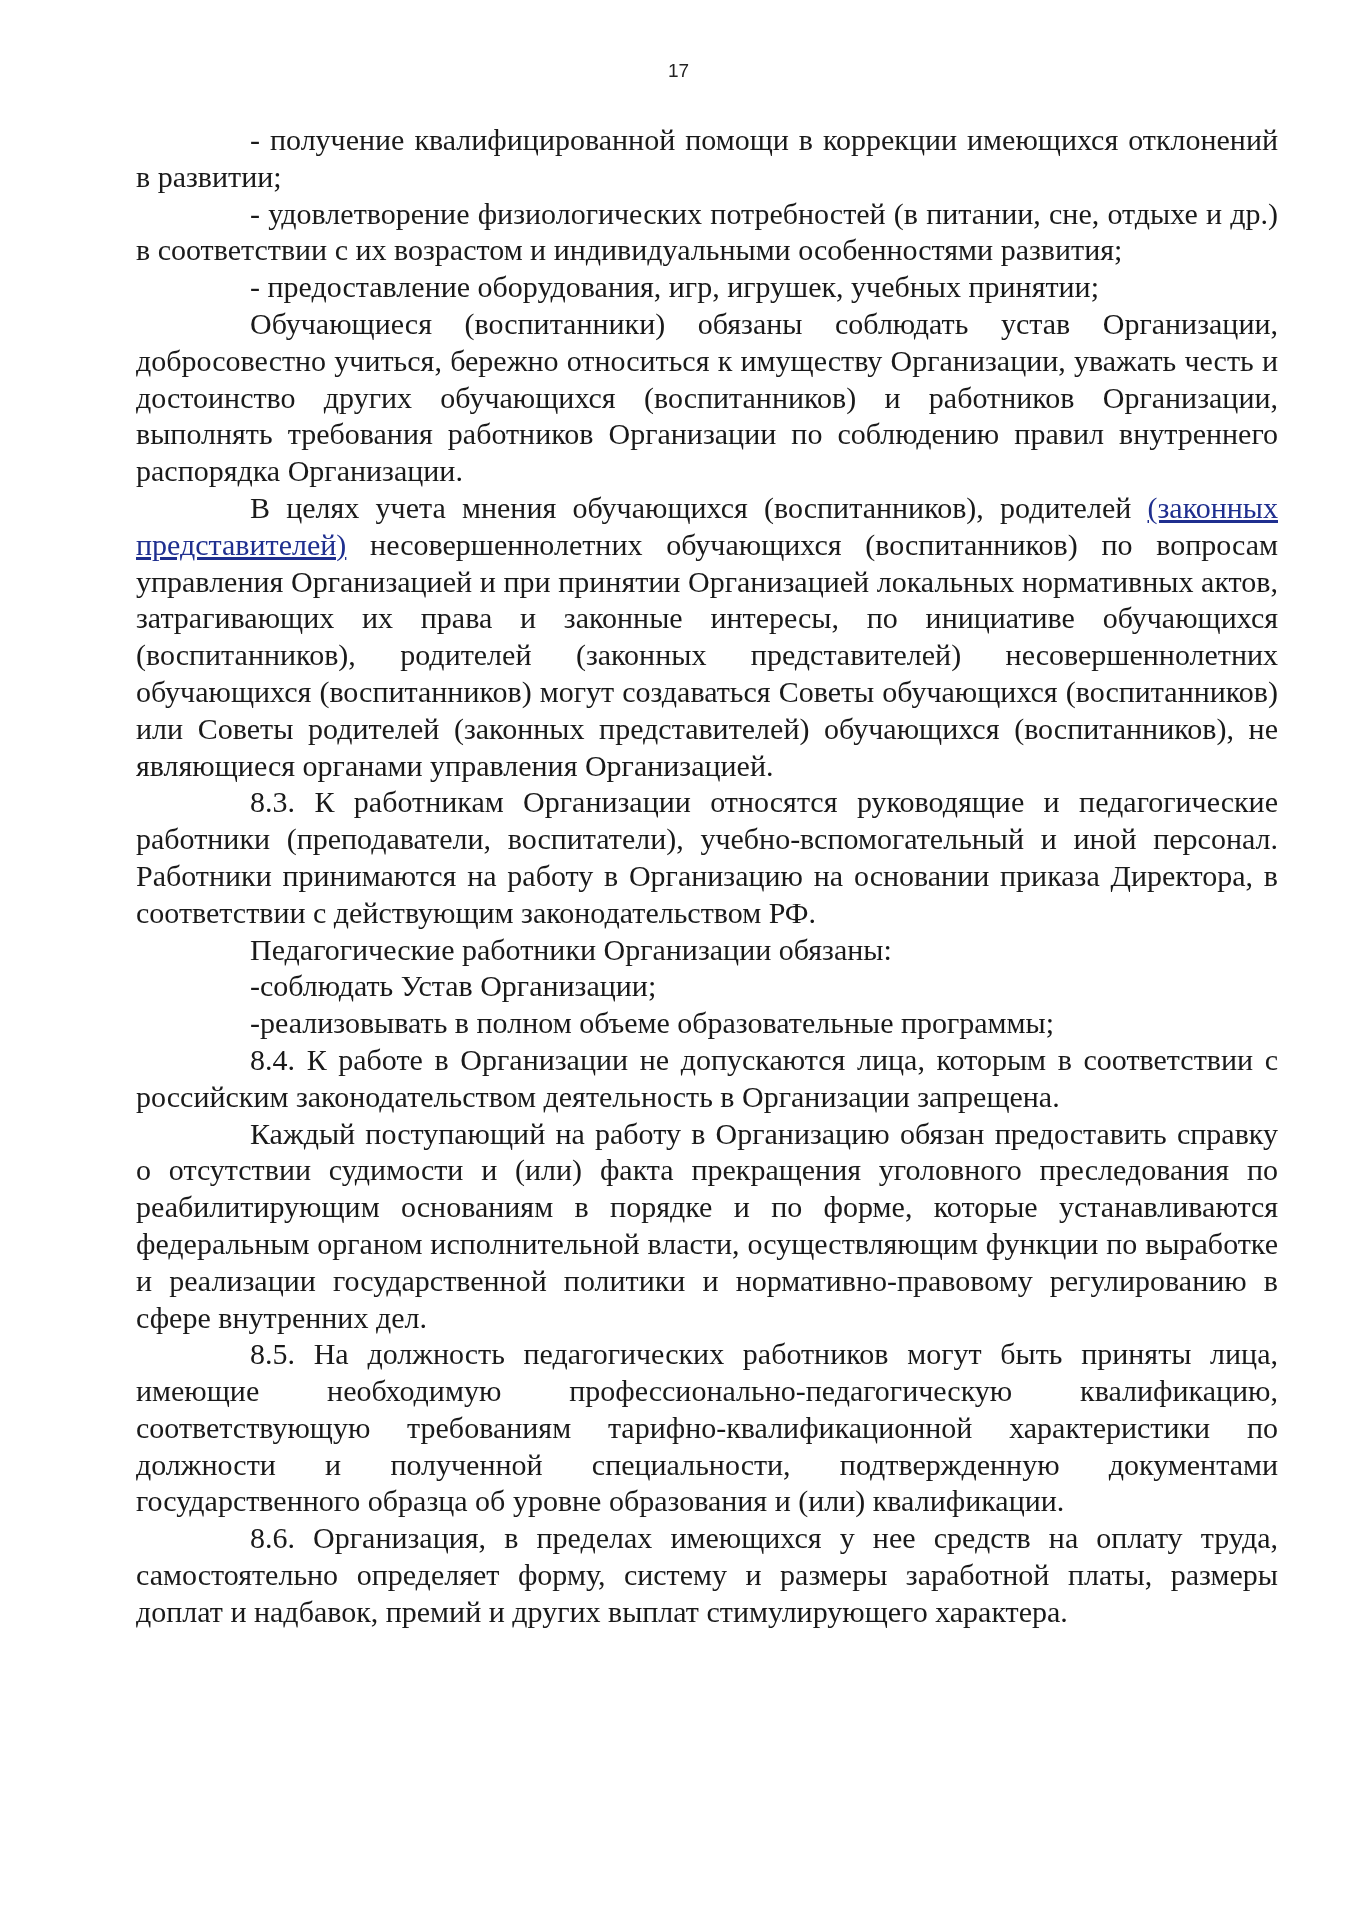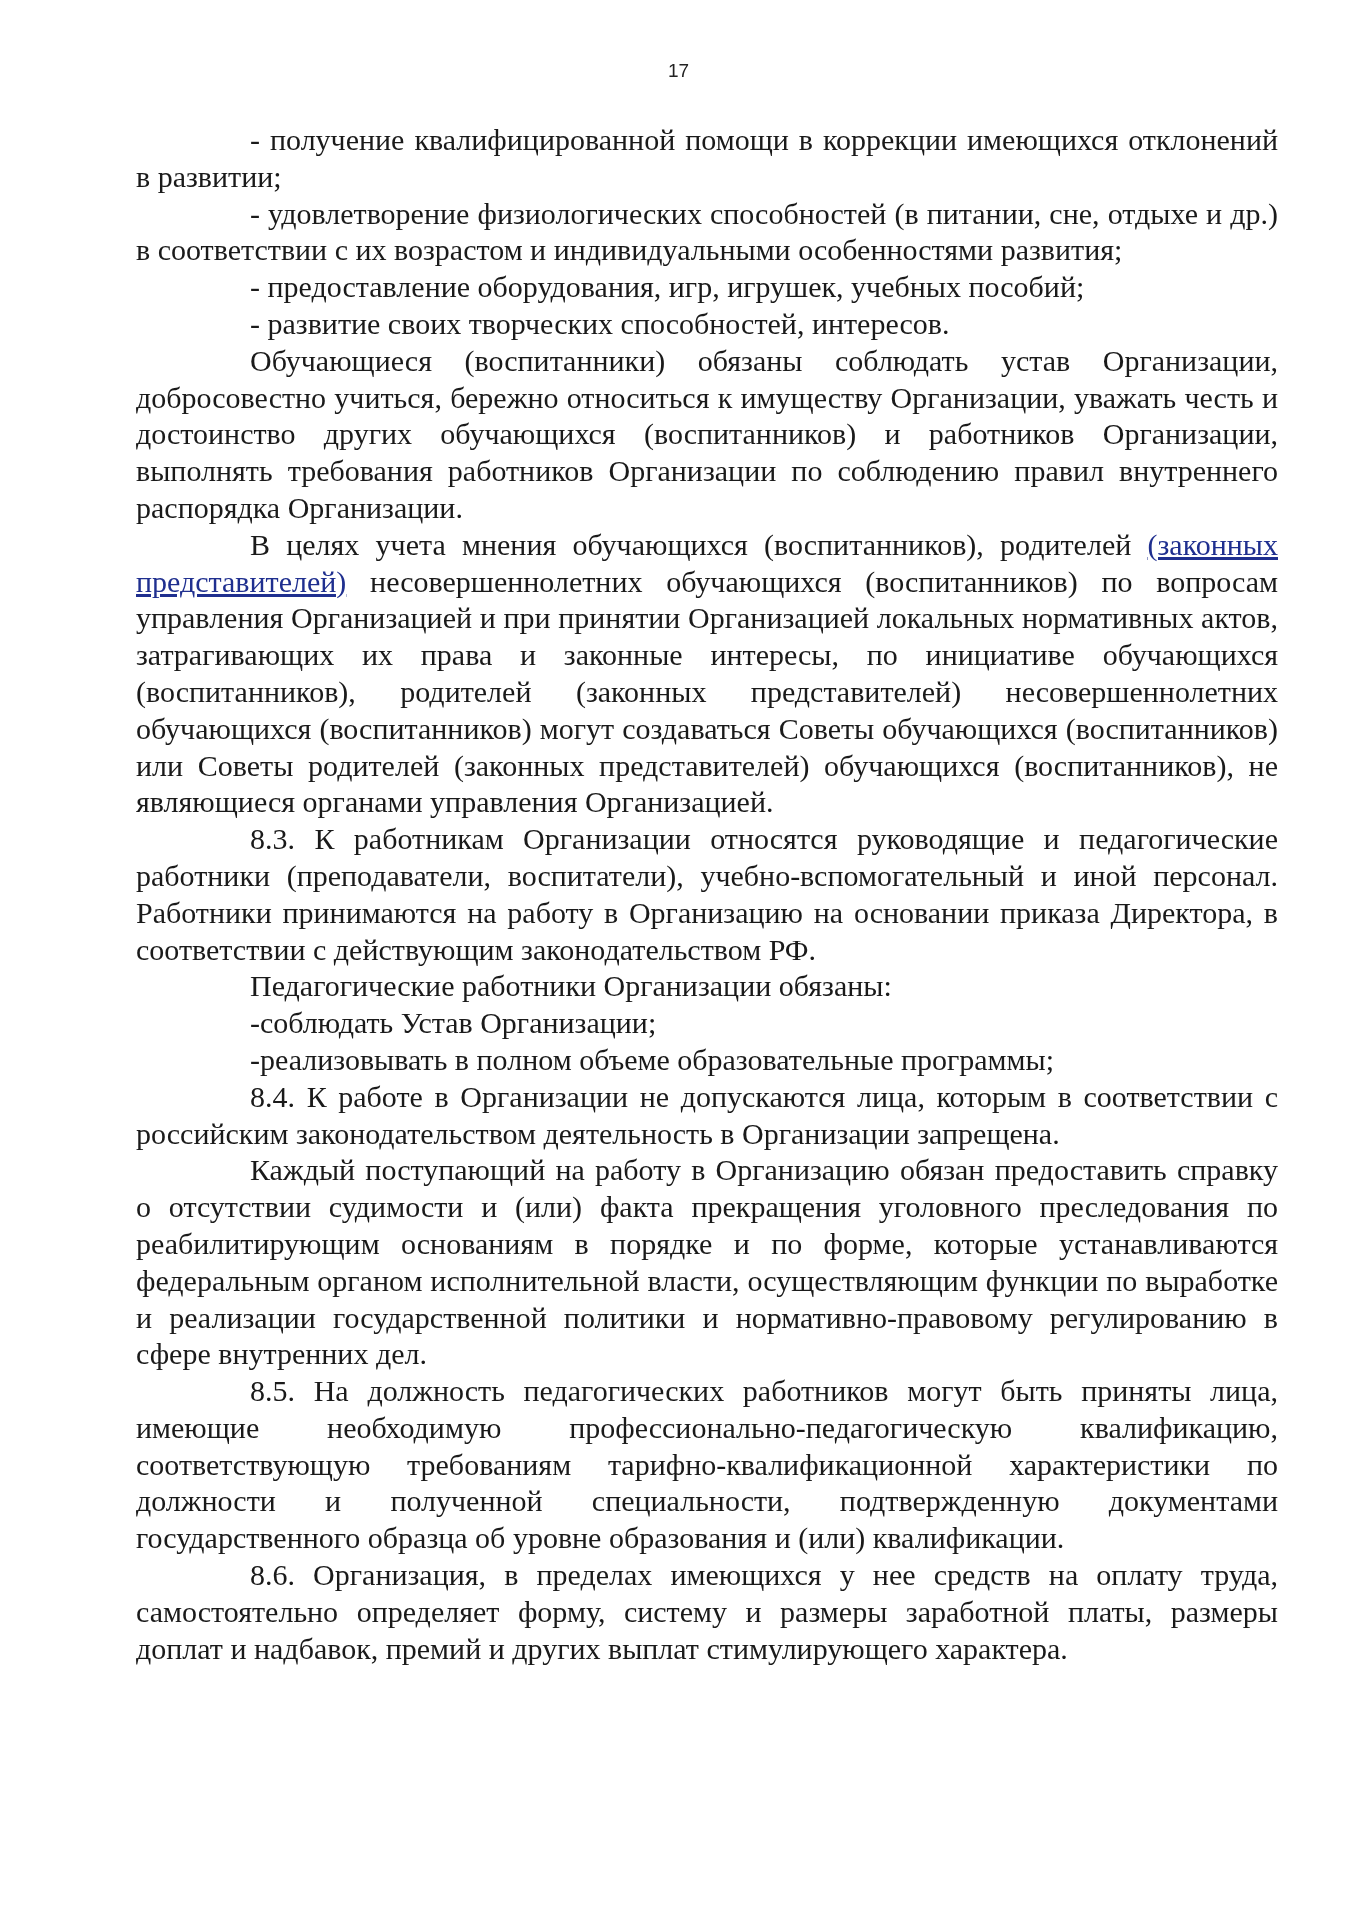--- a/index.html
+++ b/index.html
@@ -16,23 +16,22 @@
   .content p { margin: 0; text-indent: 114px; }
   .link { color: #1f2f8f; text-decoration: underline; }
 </style>
 </head>
 <body>
 
 <div class="page-number">17</div>
 
 <div class="content">
   <p>- получение квалифицированной помощи в коррекции имеющихся отклонений в развитии;</p>
-  <p>- удовлетворение физиологических способностей (в питании, сне, отдыхе и др.) в соответствии с их возрастом и индивидуальными особенностями развития;</p>
-  <p>- предоставление оборудования, игр, игрушек, учебных пособий;</p>
-  <p>- развитие своих творческих способностей, интересов.</p>
+  <p>- удовлетворение физиологических потребностей (в питании, сне, отдыхе и др.) в соответствии с их возрастом и индивидуальными особенностями развития;</p>
+  <p>- предоставление оборудования, игр, игрушек, учебных принятии;</p>
   <p>Обучающиеся (воспитанники) обязаны соблюдать устав Организации, добросовестно учиться, бережно относиться к имуществу Организации, уважать честь и достоинство других обучающихся (воспитанников) и работников Организации, выполнять требования работников Организации по соблюдению правил внутреннего распорядка Организации.</p>
   <p><span>В целях учета мнения обучающихся (воспитанников), родителей </span><span class="link" style="color: rgb(31, 47, 143);">(законных представителей)</span><span> несовершеннолетних обучающихся (воспитанников) по вопросам управления Организацией и при принятии Организацией локальных нормативных актов, затрагивающих их права и законные интересы, по инициативе обучающихся (воспитанников), родителей (законных представителей) несовершеннолетних обучающихся (воспитанников) могут создаваться Советы обучающихся (воспитанников) или Советы родителей (законных представителей) обучающихся (воспитанников), не являющиеся органами управления Организацией.</span></p>
   <p>8.3. К работникам Организации относятся руководящие и педагогические работники (преподаватели, воспитатели), учебно-вспомогательный и иной персонал. Работники принимаются на работу в Организацию на основании приказа Директора,  в соответствии с действующим законодательством РФ.</p>
   <p>Педагогические работники Организации обязаны:</p>
   <p>-соблюдать Устав Организации;</p>
   <p>-реализовывать в полном объеме образовательные программы;</p>
   <p>8.4. К работе в Организации не допускаются лица, которым в соответствии с российским законодательством деятельность в Организации запрещена.</p>
   <p>Каждый поступающий на работу в Организацию обязан предоставить справку о отсутствии судимости и (или) факта прекращения уголовного преследования по реабилитирующим основаниям в порядке и по форме, которые устанавливаются федеральным органом исполнительной власти, осуществляющим функции по выработке и реализации государственной политики и нормативно-правовому регулированию в сфере внутренних дел.</p>
   <p>8.5. На должность педагогических работников могут быть приняты лица, имеющие необходимую профессионально-педагогическую квалификацию, соответствующую требованиям тарифно-квалификационной характеристики по должности и полученной специальности, подтвержденную документами государственного образца об уровне образования и (или) квалификации.</p>
   <p>8.6. Организация, в пределах имеющихся у нее средств на оплату труда, самостоятельно определяет форму, систему и размеры заработной платы, размеры доплат и надбавок, премий и других выплат стимулирующего характера.</p>

